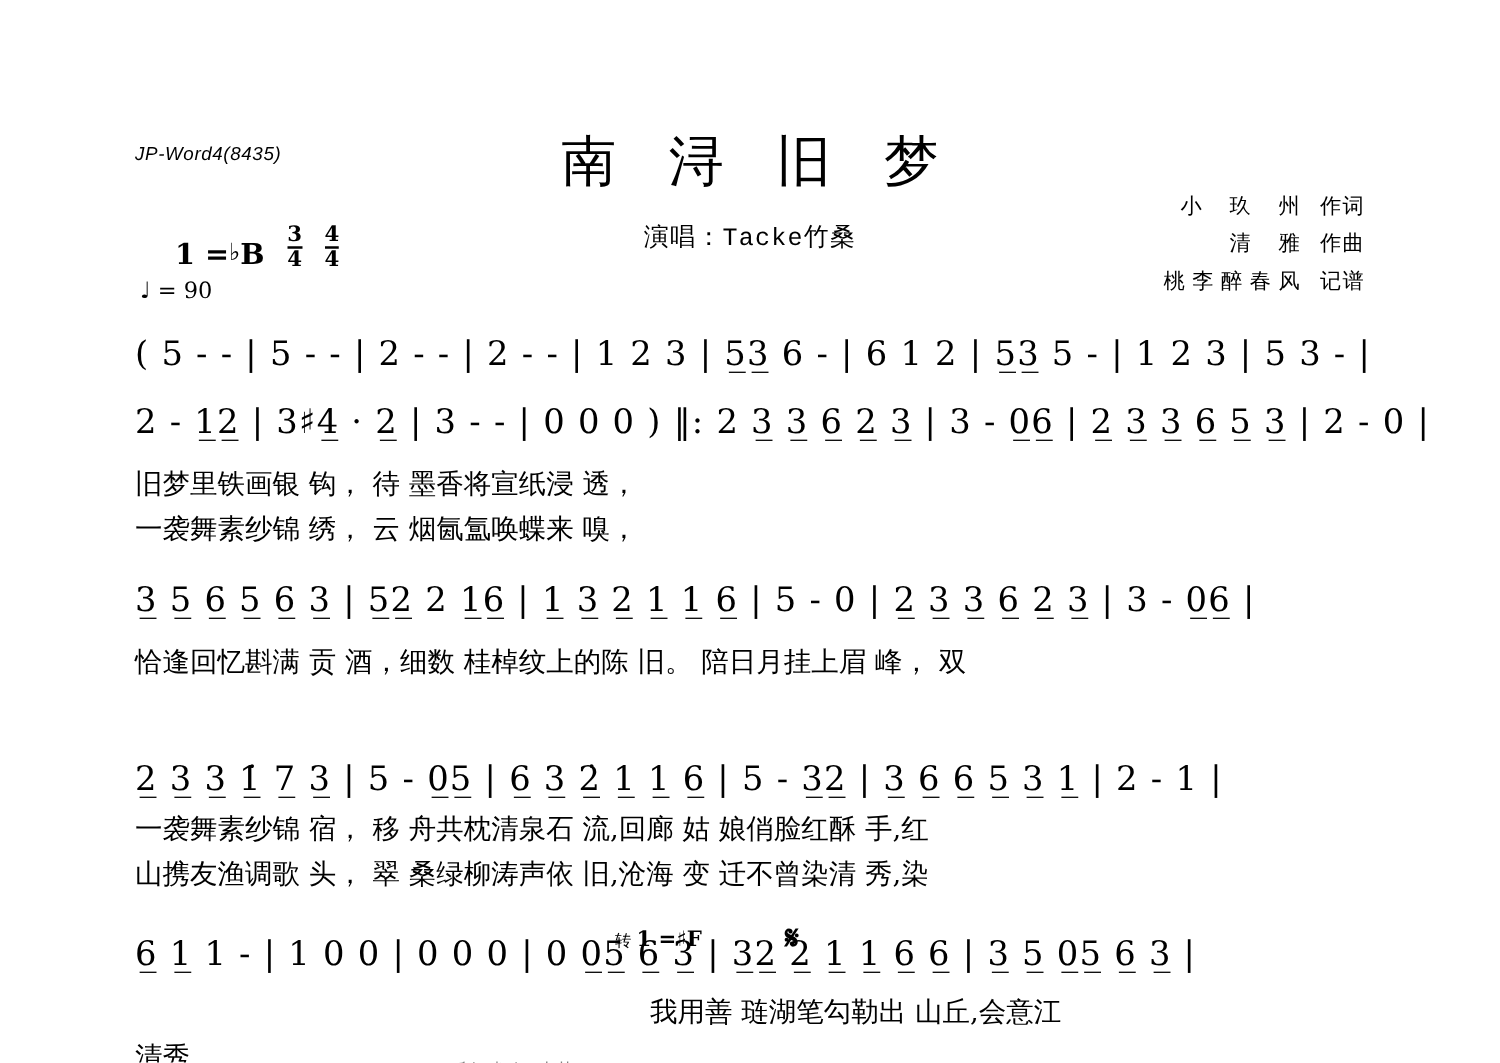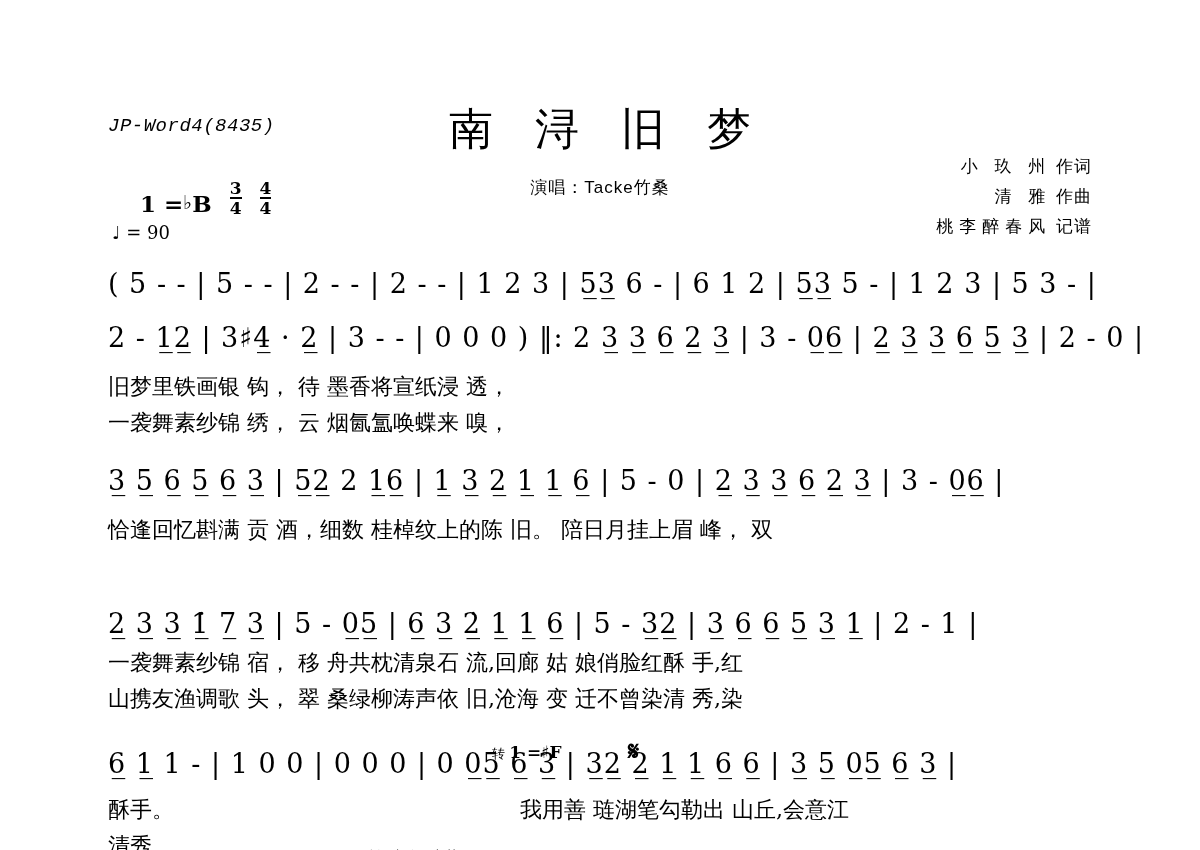--- a/index.html
+++ b/index.html
@@ -19,49 +19,49 @@
     position: absolute;
     left: 0; top: 0;
     width: 1200px;
     height: 850px;
   }
 
   
   .doc-code {
     position: absolute;
     left: 108px; top: 115px;
-    font-family: Liberation Mono, monospace;
+    font-family: Liberation Sans, sans-serif;
     font-style: italic;
-    font-size: 19px;
+    font-size: 15px;
     letter-spacing: .5px;
   }
   .song-title {
     position: absolute;
     left: 0; top: 100px;
     width: 1200px;
     text-align: center;
     font-family: "DejaVu Serif", serif;
     font-weight: normal;
     font-size: 44px;
     letter-spacing: 14px;
     text-indent: 14px;
   }
   .singer {
     position: absolute;
     left: 0; top: 176px;
     width: 1200px;
     text-align: center;
-    font-family: Liberation Sans, sans-serif;
-    font-size: 17px;
+    font-family: Liberation Mono, monospace;
+    font-size: 20px;
     letter-spacing: 1px;
   }
   .credits {
     position: absolute;
     right: 108px; top: 152px;
-    font-family: Liberation Sans, sans-serif;
+    font-family: Liberation Mono, monospace;
     font-size: 17px;
     line-height: 30px;
     text-align: right;
     white-space: nowrap;
   }
   .credits .sp { letter-spacing: 6px; }
   .credits .role { letter-spacing: 1px; }
 
   
   .keysig {
@@ -213,21 +213,20 @@
 
   <div class="row" id="r4">
     <div class="notes">2̲ 3̲ 3̲ 1̲̇ 7̲ 3̲ | 5 - 0̲5̲ | 6̲ 3̲ 2̲̇ 1̲ 1̲ 6̲ | 5 - 3̲2̲ | 3̲ 6̲ 6̲ 5̲ 3̲ 1̲ | 2 - 1 |</div>
   </div>
   <div class="lyr l5">一袭舞素纱锦 宿， 移 舟共枕清泉石 流,回廊 姑 娘俏脸红酥 手,红</div>
   <div class="lyr l6">山携友渔调歌 头， 翠 桑绿柳涛声依 旧,沧海 变 迁不曾染清 秀,染</div>
 
   <div class="row" id="r5">
     <div class="notes">6̲ 1̲ 1 - | 1 0 0 | 0 0 0 | 0 0̲5̲ 6̲ 3̲ | 3̲2̲ 2̲ 1̲ 1̲ 6̲ 6̲ | 3̲ 5̲ 0̲5̲ 6̲ 3̲ |</div>
   </div>
-  <div class="lyr l7">酥手。</div>
   <div class="lyr l8">清秀。</div>
   <div class="lyr l7" style="left:520px;">我用善  琏湖笔勾勒出 山丘,会意江</div>
 
   <div class="modulate">
     <span>转</span>
     <span class="big">1 =</span><span class="big">♯</span><span class="big">F</span>
   </div>
 
   <div class="segno">𝄋</div>
 

